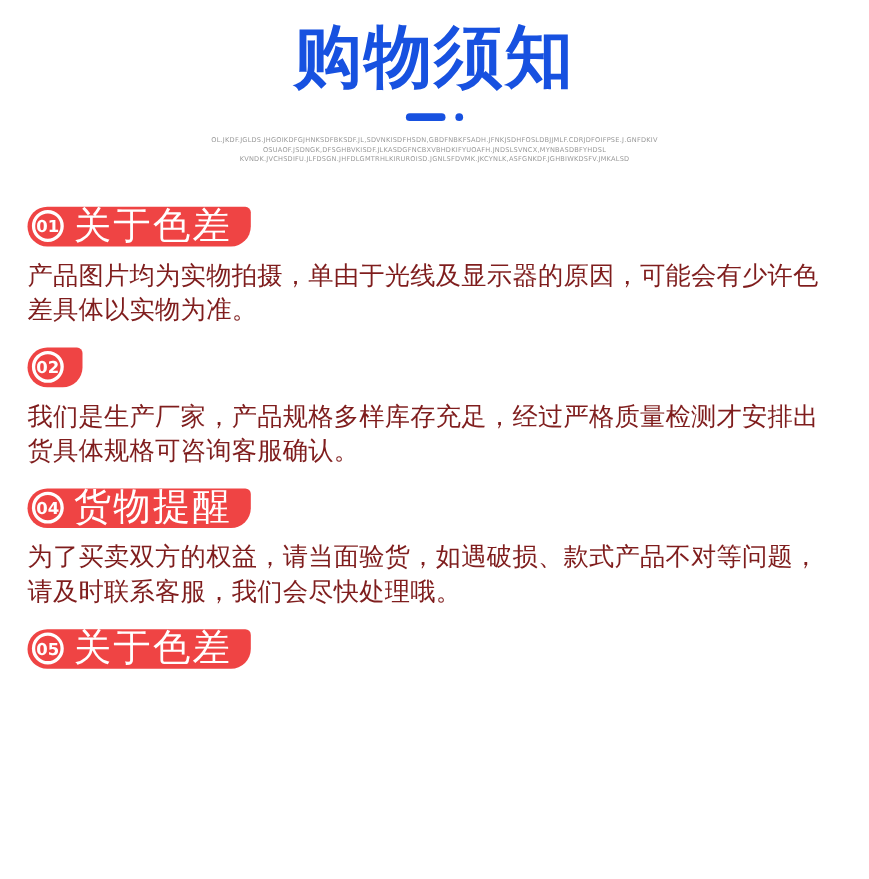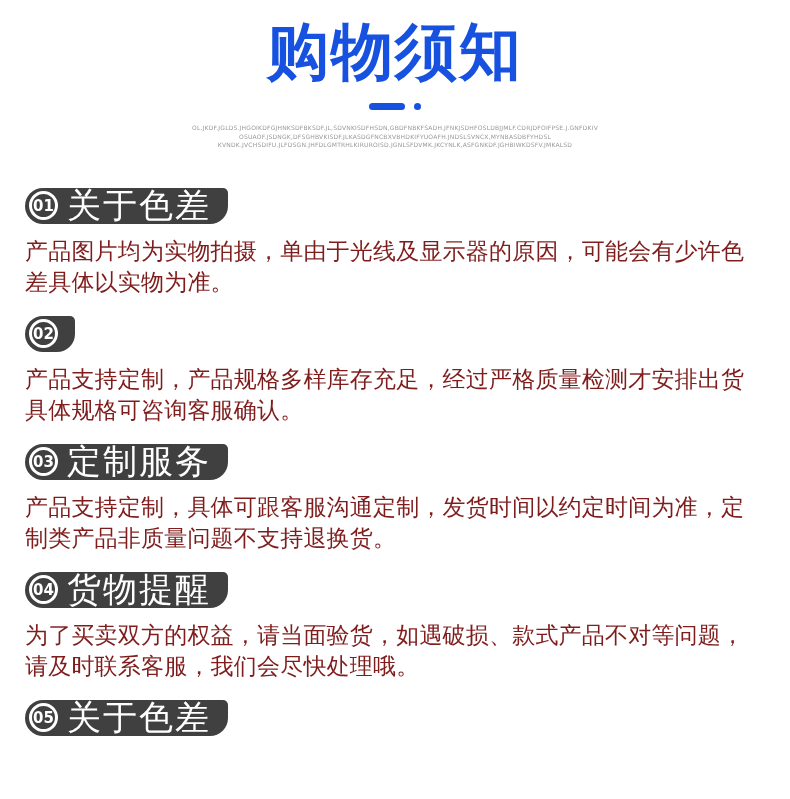--- a/index.html
+++ b/index.html
@@ -54,21 +54,21 @@
   }
   
   .sections { margin-top: 38px; }
   .section { margin-bottom: 18px; }
   .section-pill {
     display: inline-flex;
     align-items: center;
     gap: 9px;
     height: 36px;
     padding: 0 17px 0 4px;
-    background: #404040;
+    background: #ef4444;
     border-radius: 18px 5px 18px 18px;
     margin-bottom: 12px;
   }
   .badge {
     width: 29px;
     height: 29px;
     border: 3px solid #ffffff;
     border-radius: 50%;
     display: flex;
     align-items: center;
@@ -121,30 +121,23 @@
         <span class="badge">01</span>
         <span class="pill-label">关于色差</span>
       </div>
       <div class="section-body">产品图片均为实物拍摄，单由于光线及显示器的原因，可能会有少许色差具体以实物为准。</div>
     </div>
 
     <div class="section">
       <div class="section-pill">
         <span class="badge">02</span>
       </div>
-      <div class="section-body">产品支持定制，产品规格多样库存充足，经过严格质量检测才安排出货具体规格可咨询客服确认。</div>
+      <div class="section-body">我们是生产厂家，产品规格多样库存充足，经过严格质量检测才安排出货具体规格可咨询客服确认。</div>
     </div>
 
-    <div class="section">
-      <div class="section-pill">
-        <span class="badge">03</span>
-        <span class="pill-label">定制服务</span>
-      </div>
-      <div class="section-body">产品支持定制，具体可跟客服沟通定制，发货时间以约定时间为准，定制类产品非质量问题不支持退换货。</div>
-    </div>
 
     <div class="section">
       <div class="section-pill">
         <span class="badge">04</span>
         <span class="pill-label">货物提醒</span>
       </div>
       <div class="section-body">为了买卖双方的权益，请当面验货，如遇破损、款式产品不对等问题，请及时联系客服，我们会尽快处理哦。</div>
     </div>
 
     <div class="section">

